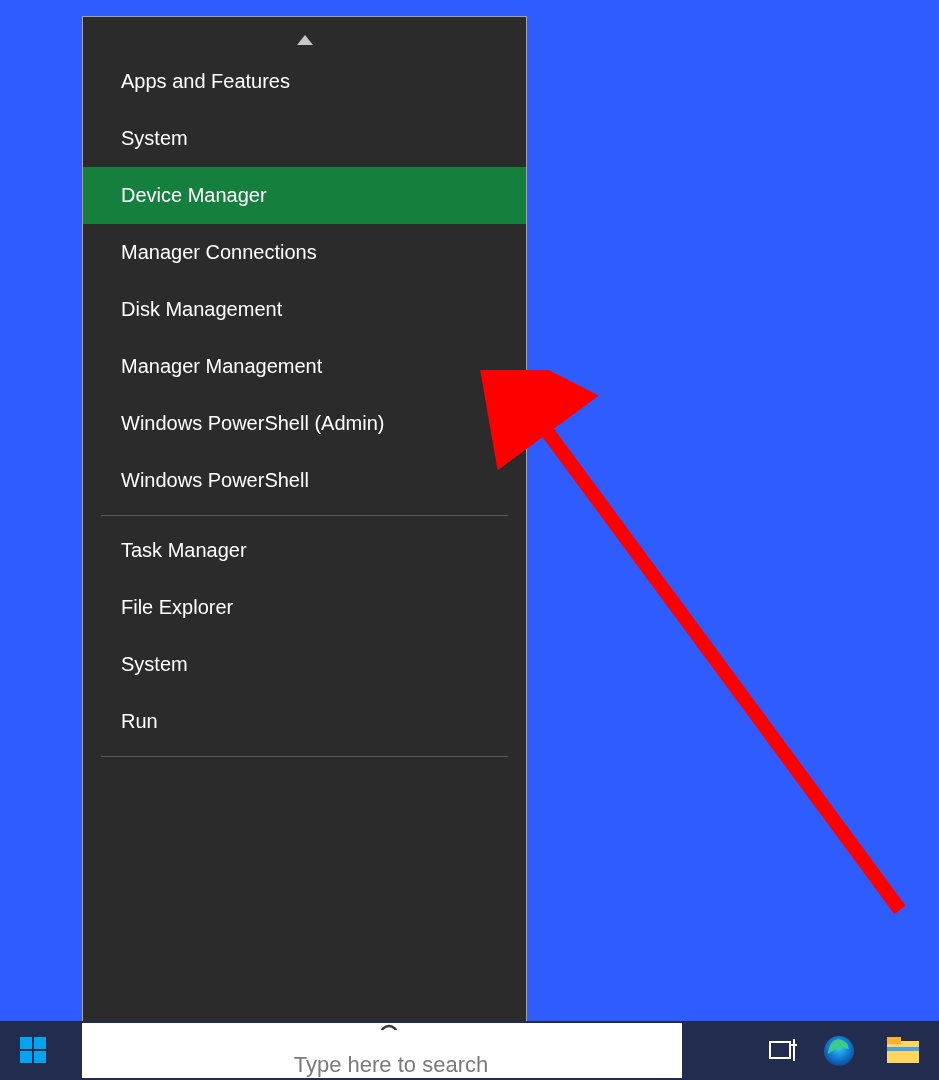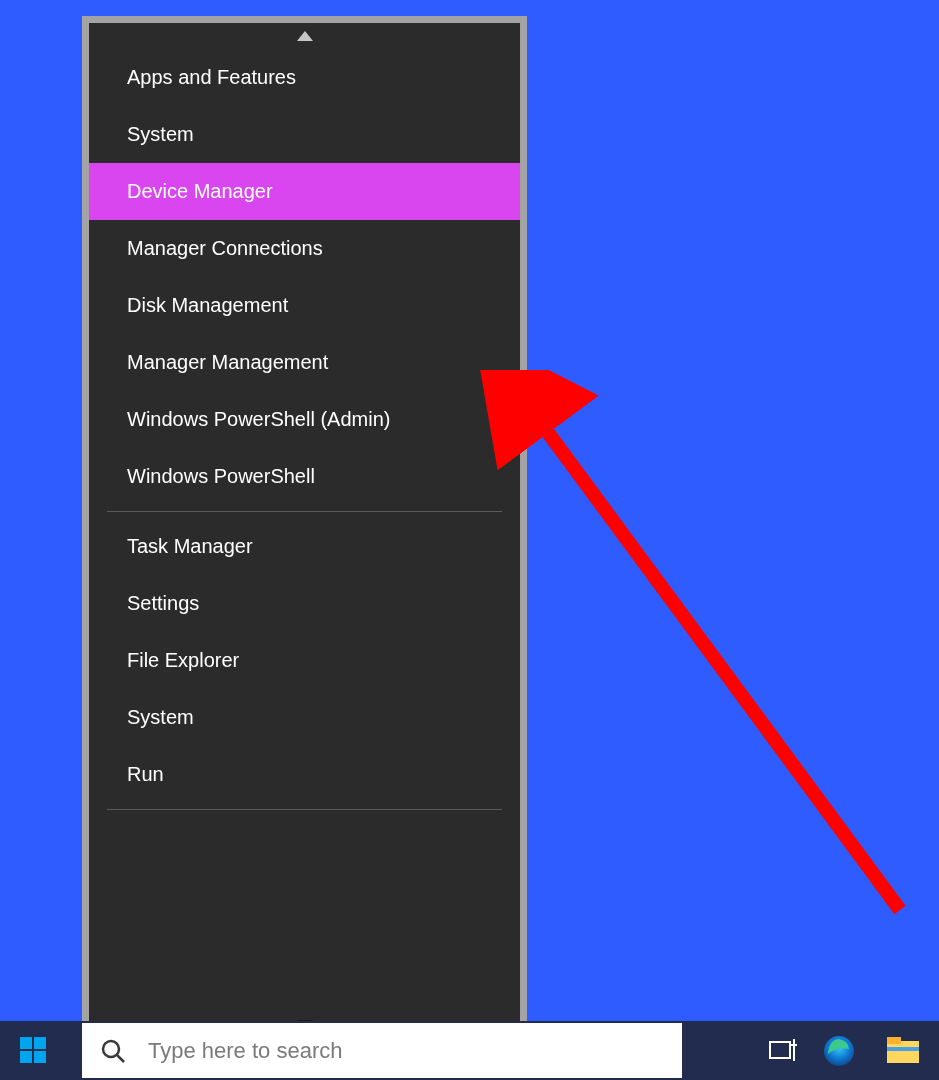--- a/index.html
+++ b/index.html
@@ -15,23 +15,24 @@
       position: relative;
       overflow: hidden;
     }
     .context-menu {
       position: absolute;
       left: 82px;
       top: 16px;
       width: 445px;
       height: 1030px;
       background: #2b2b2b;
-      border: 7px solid #a3a3a3;
+      border: 1px solid #a3a3a3;
       display: flex;
       flex-direction: column;
+      padding-top: 10px;
     }
     .scroll-up {
       height: 26px;
       display: flex;
       align-items: center;
       justify-content: center;
     }
     .scroll-up svg, .scroll-down svg {
       display: block;
     }
@@ -46,21 +47,21 @@
       height: 57px;
       display: flex;
       align-items: center;
       padding-left: 38px;
       color: #ffffff;
       font-size: 20px;
       font-weight: 400;
       cursor: pointer;
     }
     .menu-item.hovered {
-      background: #d946ef;
+      background: #15803d;
     }
     .separator {
       height: 1px;
       background: #5a5a5a;
       margin: 6px 18px;
     }
     .taskbar {
       position: absolute;
       left: 0;
       bottom: 0;
@@ -79,20 +80,21 @@
     }
     .search-box {
       height: 55px;
       width: 600px;
       background: #ffffff;
       display: flex;
       align-items: center;
       padding-left: 18px;
       gap: 22px;
       margin-left: 14px;
+      flex-direction: column;
     }
     .search-text {
       color: #7a7a7a;
       font-size: 22px;
     }
     .taskbar-icon {
       width: 64px;
       height: 59px;
       display: flex;
       align-items: center;
@@ -140,23 +142,20 @@
     <span>Windows PowerShell (Admin)</span>
   </div>
   <div class="menu-item">
     <span>Windows PowerShell</span>
   </div>
 
   <div class="separator"></div>
 
   <div class="menu-item">
     <span>Task Manager</span>
-  </div>
-  <div class="menu-item">
-    <span>Settings</span>
   </div>
   <div class="menu-item">
     <span>File Explorer</span>
   </div>
   <div class="menu-item">
     <span>System</span>
   </div>
   <div class="menu-item">
     <span>Run</span>
   </div>

